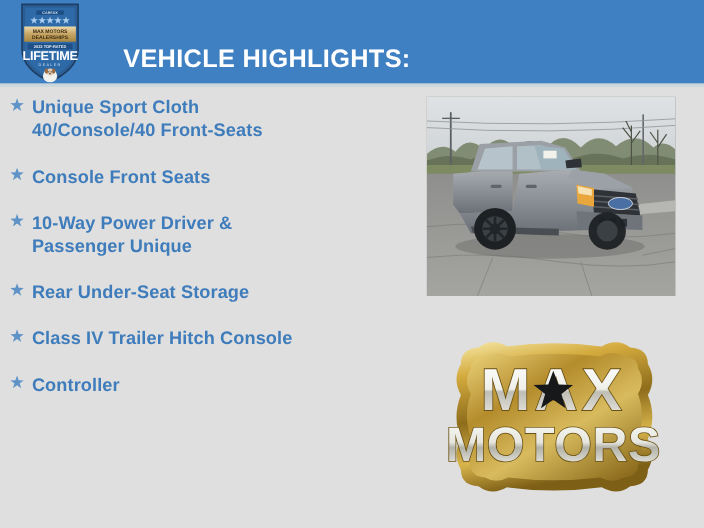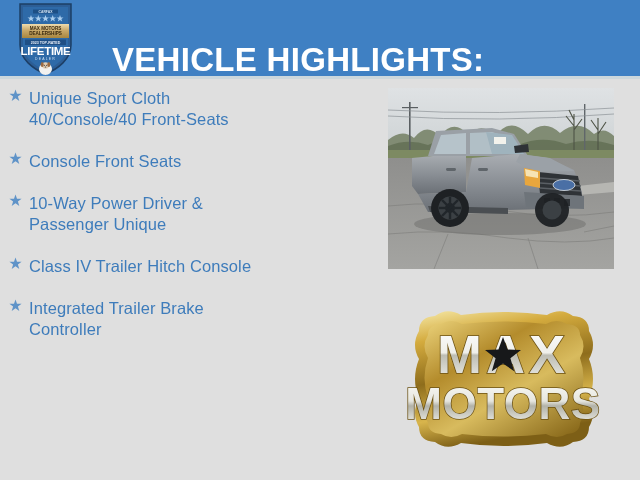--- a/index.html
+++ b/index.html
@@ -36,21 +36,21 @@
     left: 0; top: 76px;
     width: 640px;
     height: 3px;
     background: #ccd7dc;
   }
   .header-title {
     position: absolute;
     left: 112px;
     top: 22px;
     color: #ffffff;
-    font-size: 33px;
+    font-size: 23px;
     font-weight: bold;
     letter-spacing: 0.3px;
     line-height: 32px;
     white-space: nowrap;
   }
 
   
   .badge {
     position: absolute;
     left: 18px;
@@ -66,21 +66,21 @@
     left: 0;
     top: 88px;
     width: 380px;
   }
   .hl-item {
     position: relative;
     padding-left: 29px;
     margin-bottom: 21px;
     color: #3e7cbb;
     font-size: 16.5px;
-    font-weight: normal;
+    font-weight: bold;
     line-height: 21px;
     letter-spacing: 0.1px;
   }
   .hl-item .star {
     position: absolute;
     left: 9px;
     top: 1px;
     width: 13px;
     height: 13px;
     color: #5f93c8;
@@ -191,37 +191,44 @@
     <li class="hl-item">
       <span class="star">
         <svg viewBox="0 0 13 13">
             <polygon points="6.5,0.4 8,4.7 12.6,4.8 8.9,7.5 10.3,11.9 6.5,9.2 2.7,11.9 4.1,7.5 0.4,4.8 5,4.7" fill="#5f93c8"></polygon>
           </svg>
       </span>
       <span class="hl-line">10-Way Power Driver &amp;</span>
       <span class="hl-line">Passenger Unique</span>
     </li>
 
+    <li class="hl-item">
+      <span class="star">
+        <svg viewBox="0 0 13 13">
+            <polygon points="6.5,0.4 8,4.7 12.6,4.8 8.9,7.5 10.3,11.9 6.5,9.2 2.7,11.9 4.1,7.5 0.4,4.8 5,4.7" fill="#5f93c8"></polygon>
+          </svg>
+      </span>
+      <span class="hl-line">Rear Under-Seat Storage</span>
+    </li>
 
     <li class="hl-item">
       <span class="star">
         <svg viewBox="0 0 13 13">
             <polygon points="6.5,0.4 8,4.7 12.6,4.8 8.9,7.5 10.3,11.9 6.5,9.2 2.7,11.9 4.1,7.5 0.4,4.8 5,4.7" fill="#5f93c8"></polygon>
           </svg>
       </span>
       <span class="hl-line">Class IV Trailer Hitch Console</span>
     </li>
 
     <li class="hl-item">
       <span class="star">
         <svg viewBox="0 0 13 13">
             <polygon points="6.5,0.4 8,4.7 12.6,4.8 8.9,7.5 10.3,11.9 6.5,9.2 2.7,11.9 4.1,7.5 0.4,4.8 5,4.7" fill="#5f93c8"></polygon>
           </svg>
       </span>
-      <span class="hl-line">Integrated Trailer Brake</span>
       <span class="hl-line">Controller</span>
     </li>
   </ul>
 
   <div class="photo">
     <svg viewBox="0 0 226 181" xmlns="http://www.w3.org/2000/svg">
       <defs>
         <linearGradient id="sky" x1="0" y1="0" x2="0" y2="1">
           <stop offset="0%" stop-color="#dfe2e4"></stop>
           <stop offset="100%" stop-color="#cdd2d4"></stop>

